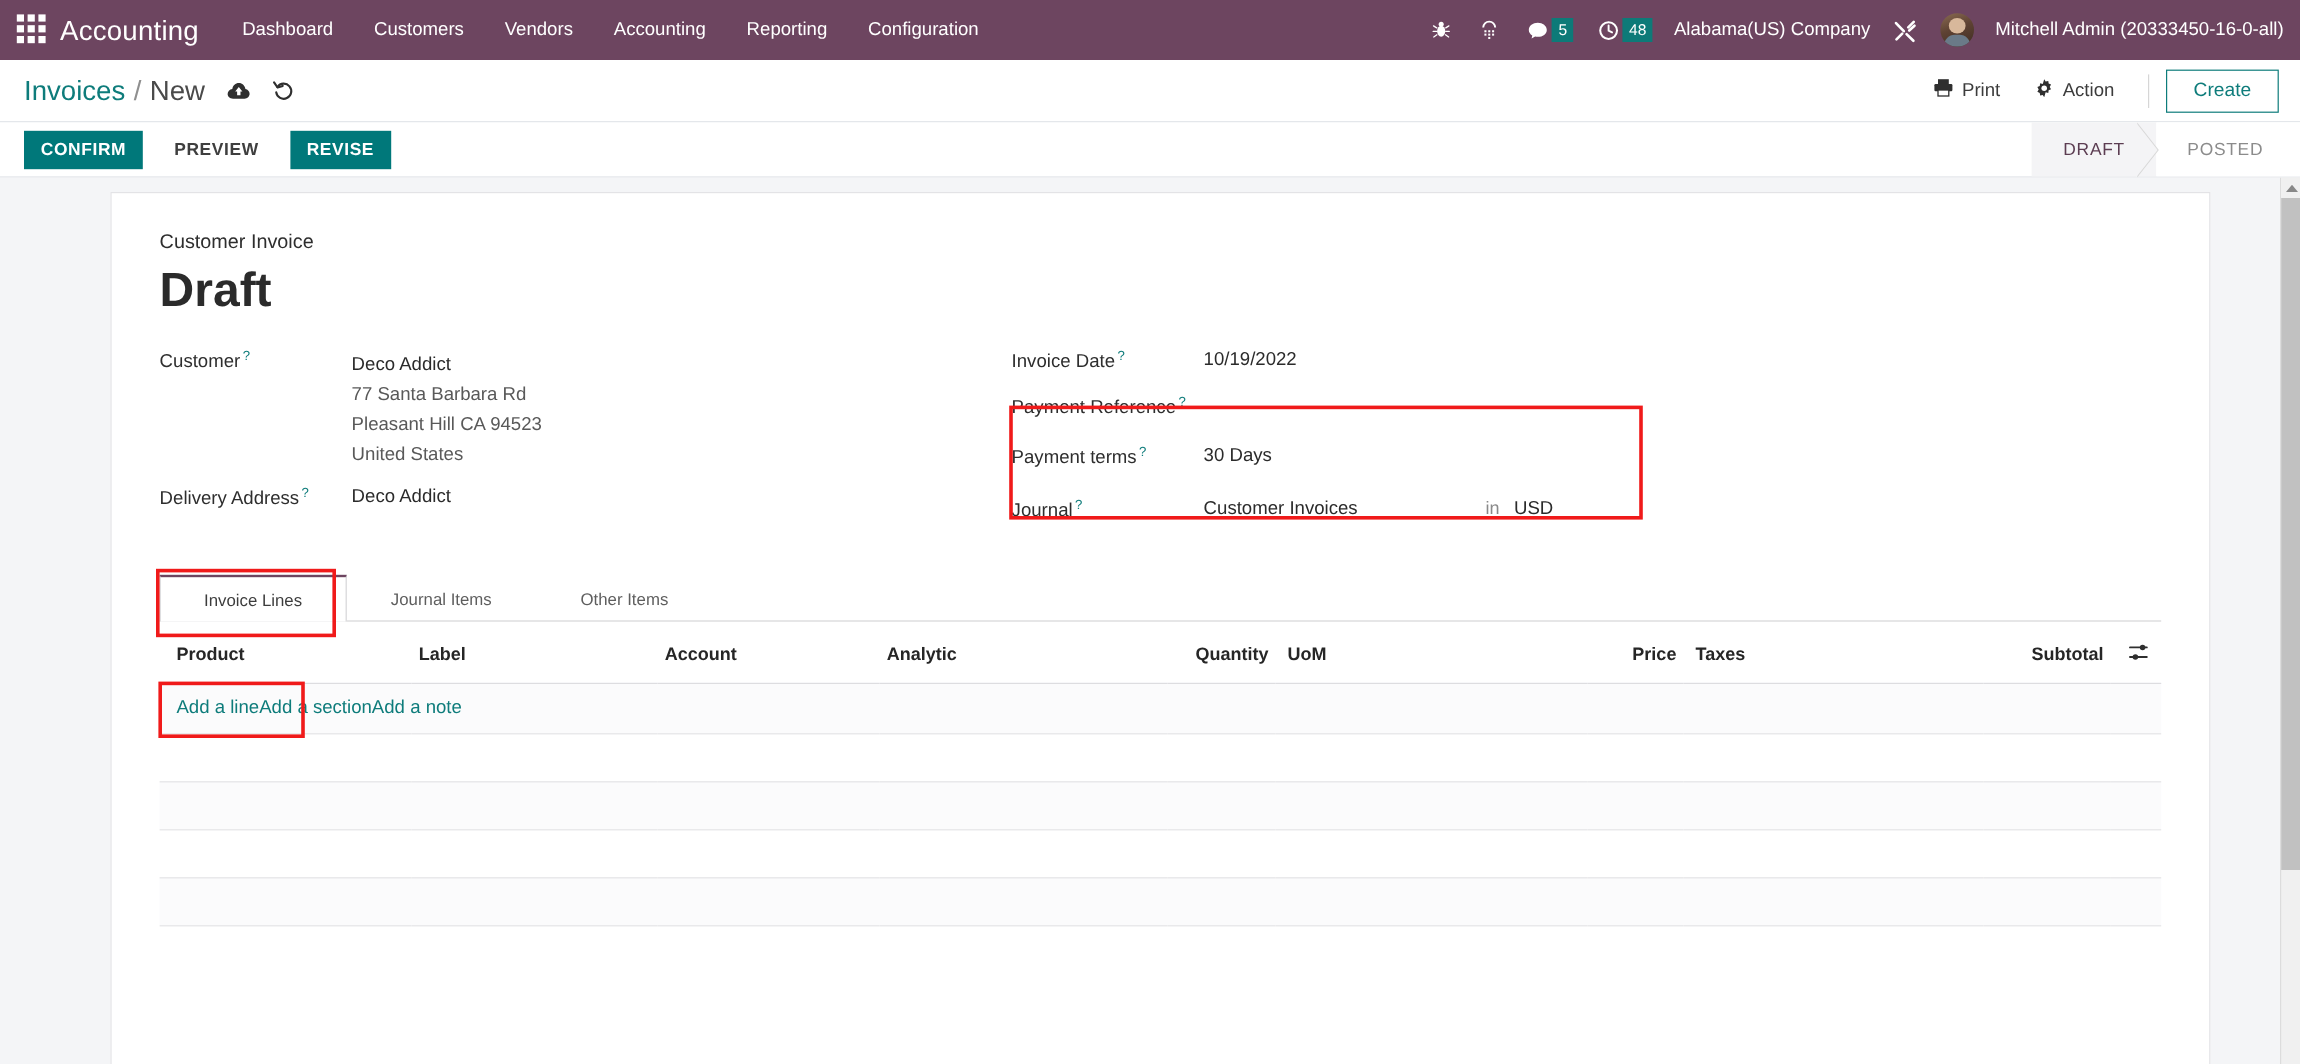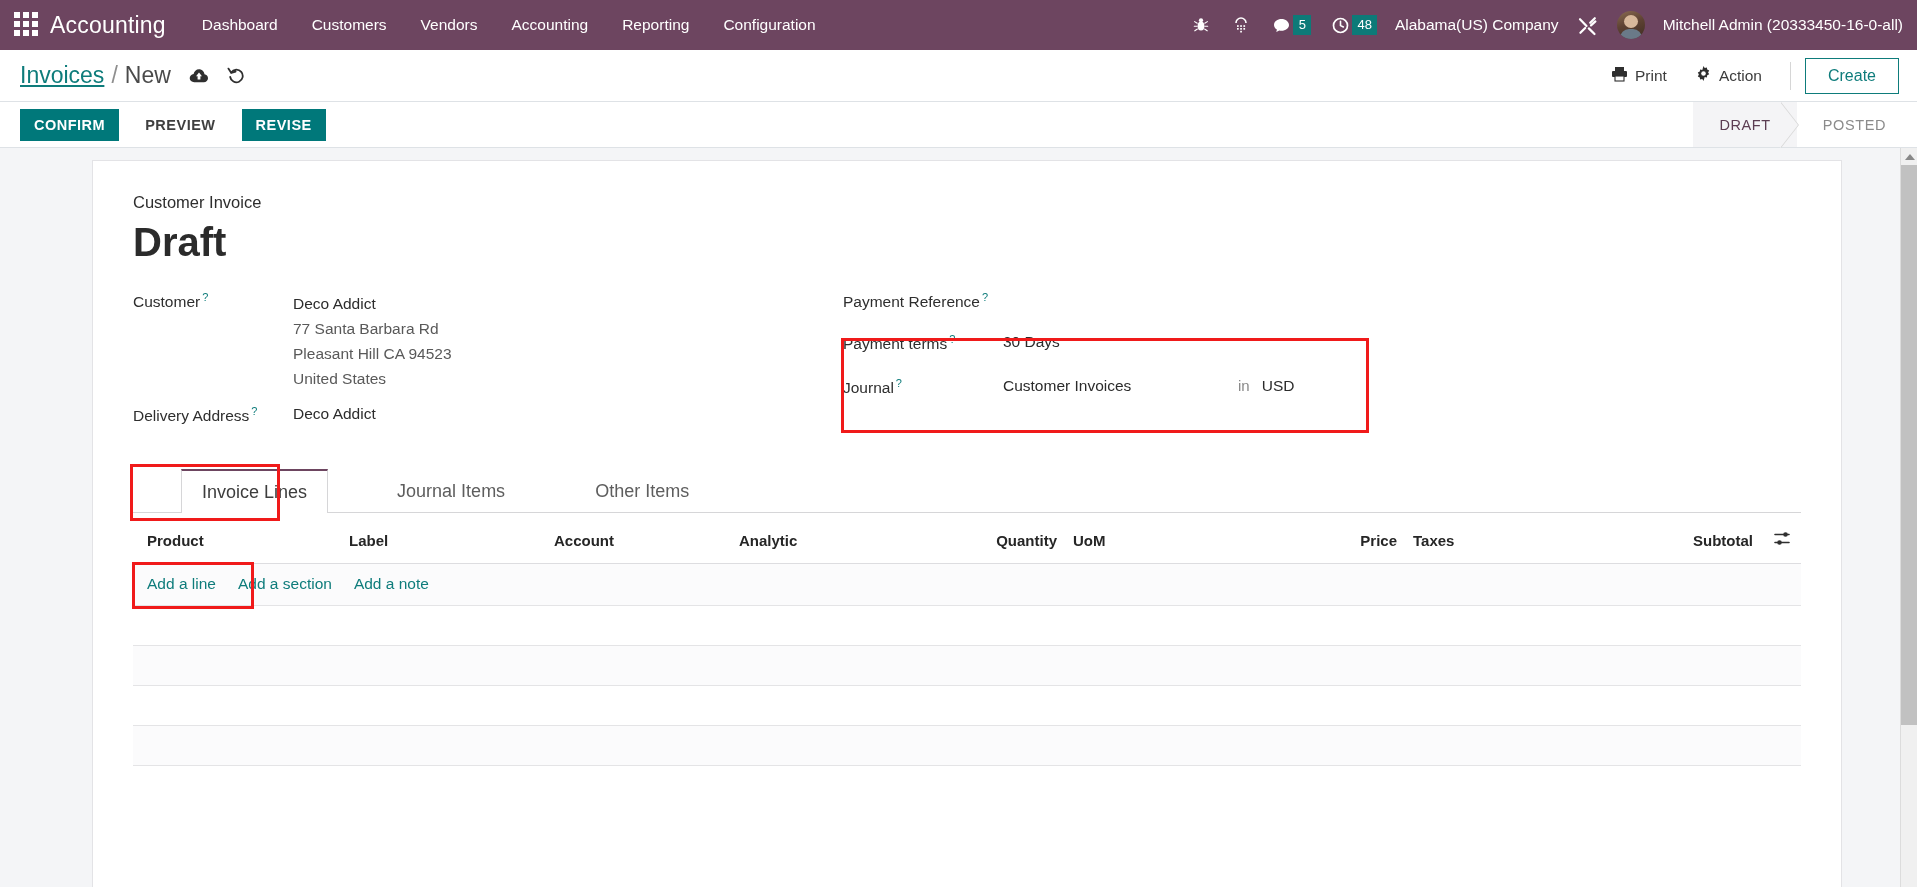--- a/index.html
+++ b/index.html
@@ -100,21 +100,20 @@
     height: 52px;
     display: flex;
     align-items: center;
     padding: 0 18px 0 20px;
   }
   .breadcrumb { display: flex; align-items: baseline; }
   .bc-link {
     font-size: 23px;
     color: #0e7c7b;
     cursor: pointer;
-    text-decoration: underline;
   }
   .bc-sep { font-size: 23px; color: #8f8f8f; margin: 0 7px; }
   .bc-current { font-size: 23px; color: #4a4a4a; }
   .bc-actions { display: flex; align-items: center; gap: 18px; margin-left: 18px; }
   .bc-ico { cursor: pointer; color: #3b3b3b; display: flex; align-items: center; }
   .cp-right { margin-left: auto; display: flex; align-items: center; gap: 0; }
   .cp-btn {
     display: flex; align-items: center; gap: 7px;
     font-size: 15.5px; color: #3c3c3c;
     background: none; border: none;
@@ -251,30 +250,29 @@
   }
 
   
   .notebook { margin-top: 26px; position: relative; }
   .tabs {
     display: flex;
     border-bottom: 1px solid #d6d6d8;
     position: relative;
   }
   .tab {
-    padding: 11px 20px 10px;
-    font-size: 18px;
+    padding: 11px 36px 10px;
+    font-size: 14px;
     color: #5e5e5e;
     cursor: pointer;
     border: 1px solid transparent;
     border-bottom: none;
     background: transparent;
     margin-bottom: -1px;
     font-family: "Liberation Sans", sans-serif;
-    margin-left: 48px;
   }
   .tab.active {
     color: #3d3d3d;
     background: #ffffff;
     border-color: #d6d6d8;
     border-top: 2px solid #6d4560;
   }
 
   .lines-table { width: 100%; border-collapse: collapse; }
   .lines-table th {
@@ -290,21 +288,21 @@
   .th-account { text-align: left; width: 185px; }
   .th-analytic { text-align: left; width: 240px; }
   .th-qty { text-align: right; width: 90px; }
   .th-uom { text-align: left; width: 260px; padding-left: 10px !important; }
   .th-price { text-align: right; width: 80px; }
   .th-taxes { text-align: left; width: 250px; padding-left: 10px !important; }
   .th-subtotal { text-align: right; }
   .th-opt { width: 42px; text-align: right; padding-right: 10px !important; }
 
   .add-row td { padding: 11px 6px 12px 14px; border-bottom: 1px solid #e4e4e6; background: #fbfbfc; }
-  .add-links { display: flex; align-items: center; gap: 22px; position: relative; }
+  .add-links { display: flex; align-items: center; position: relative; }
   .add-link {
     font-size: 15.5px;
     color: #0e7c7b;
     cursor: pointer;
     white-space: nowrap;
   }
   .empty-row td { height: 40px; border-bottom: 1px solid #e4e4e6; }
   .empty-row.alt td { background: #fbfbfc; }
 
   
@@ -507,20 +505,26 @@
         <div class="f-row" style="margin-top:14px;">
           <div class="f-label">
             <span>Delivery Address</span><span class="qmark">?</span>
           </div>
           <div class="f-value link">Deco Addict</div>
         </div>
       </div>
 
       <div class="col-right">
 
+        <div class="f-row">
+          <div class="f-label">
+            <span>Invoice Date</span><span class="qmark">?</span>
+          </div>
+          <div class="f-value">10/19/2022</div>
+        </div>
 
         <div class="f-row">
           <div class="f-label">
             <span>Payment Reference</span><span class="qmark">?</span>
           </div>
           <div class="f-value"></div>
         </div>
 
         <div class="f-row" style="margin-top:16px;">
           <div class="f-label">

